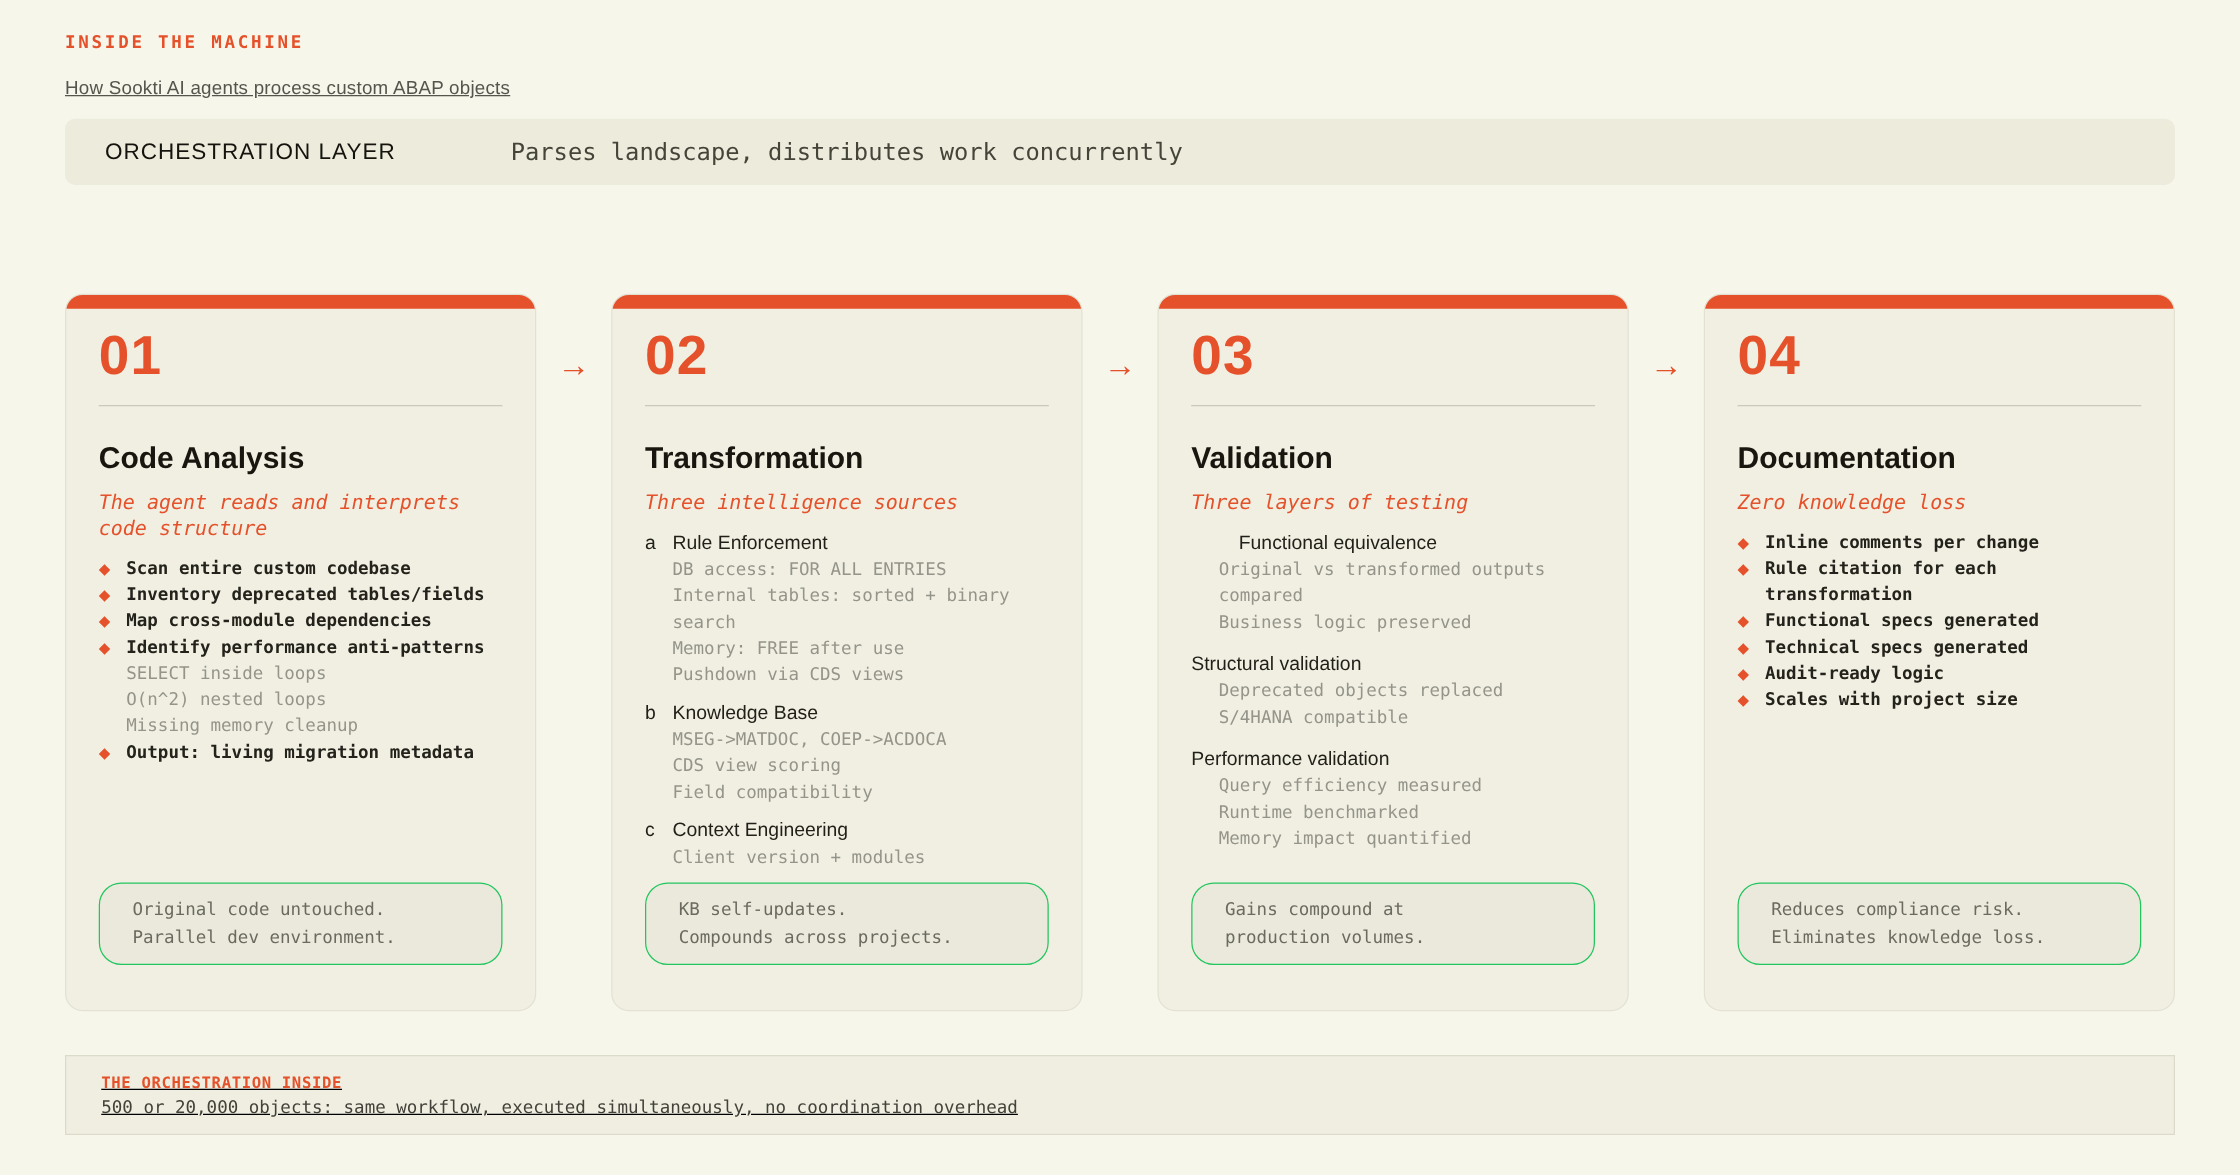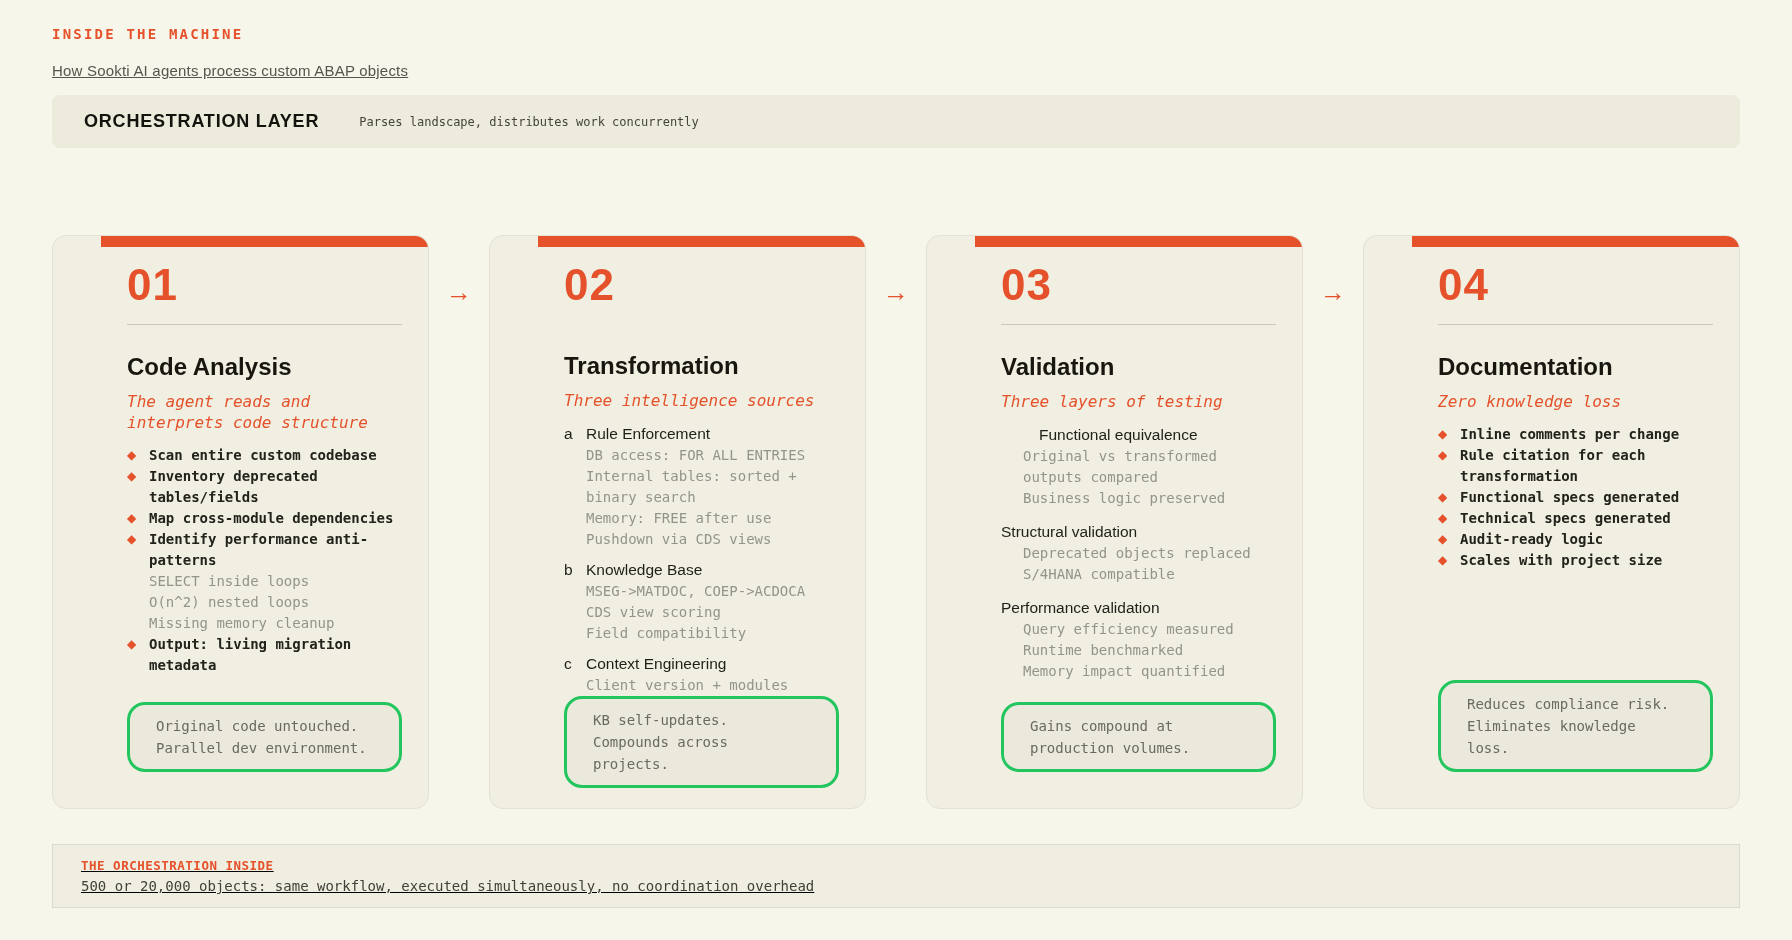--- a/index.html
+++ b/index.html
@@ -11,30 +11,30 @@
   .eyebrow {
     font-family:"DejaVu Sans Mono","Liberation Mono",monospace;
     font-size:14px; font-weight:bold; letter-spacing:2.2px; color:var(--accent,#e5512a);
   }
   .subtitle { margin-top:20px; font-size:15px; color:#56554d; letter-spacing:0.2px;text-decoration:underline; }
 
   .orch-bar {
     margin-top:16px; height:53px; background:#ecebdc; border-radius:8px;
     display:flex; align-items:center; padding:0 32px;
   }
-  .orch-title { font-size:18px; font-weight:700; color:#15130e; letter-spacing:0.8px; }
+  .orch-title { font-size:18px; font-weight:400; color:#15130e; letter-spacing:0.8px; }
   .orch-desc {
-    margin-left:40px; font-family:"DejaVu Sans Mono","Liberation Mono",monospace;
-    font-size:12px; color:#454439;
+    margin-left:92px; font-family:"DejaVu Sans Mono","Liberation Mono",monospace;
+    font-size:19px; color:#454439;
   }
 
   .cards-row { margin-top:87px; height:574px; display:flex; align-items:stretch; }
   .card {
     flex:1 1 0; background:#f0efe2; border:1px solid #e2e1d2; border-radius:14px;
-    overflow:hidden; display:flex; flex-direction:column;padding-left:48px;
+    overflow:hidden; display:flex; flex-direction:column;
   }
   .card-topbar { height:11px; background:var(--accent,#e5512a); flex:0 0 auto; }
   .card-body { flex:1; display:flex; flex-direction:column; padding:16px 26px 18px; min-height:0; }
   .card-number {
     font-size:44px; line-height:1; font-weight:800; color:var(--accent,#e5512a); letter-spacing:1px;
   }
   .card-divider { margin-top:17px; height:1px; background:#c9c8b9; }
   .card-title { margin-top:28px; font-size:24px; line-height:1.15; font-weight:800; color:#18160f; }
   .card-tagline {
     margin-top:10px; font-family:"DejaVu Sans Mono","Liberation Mono",monospace;
@@ -52,21 +52,21 @@
     padding-left:22px; font-family:"DejaVu Sans Mono","Liberation Mono",monospace;
     font-size:14px; color:#95948a;
   }
   .item-lettered { display:flex; margin-top:9px; margin-bottom:1px; font-size:15.5px; color:#201f18; }
   .item-lettered:first-child { margin-top:0; }
   .letter-label { flex:0 0 22px; width:22px; color:#201f18; }
   .item-group { margin-top:12px; margin-bottom:1px; font-size:15.5px; color:#201f18; }
   .item-group:first-child { margin-top:0;margin-left:38px; }
 
   .card-footnote {
-    margin-top:auto; margin-bottom:18px; background:#eae9db; border:3px solid #22c55e;
+    margin-top:auto; margin-bottom:18px; background:#eae9db; border:1px solid #22c55e;
     border-radius:18px; padding:10px 26px; white-space:pre-line;
     font-family:"DejaVu Sans Mono","Liberation Mono",monospace;
     font-size:14px; line-height:22px; color:#6b6a60;
   }
 
   .arrow-cell { flex:0 0 60px; width:60px; display:flex; justify-content:center; }
   .arrow-glyph { margin-top:44px; font-size:26px; line-height:1; color:var(--accent,#e5512a); }
 
   .footer-bar {
     margin-top:35px; height:64px; background:#efeee0; border:1px solid #dcdbcb; border-radius:0;

